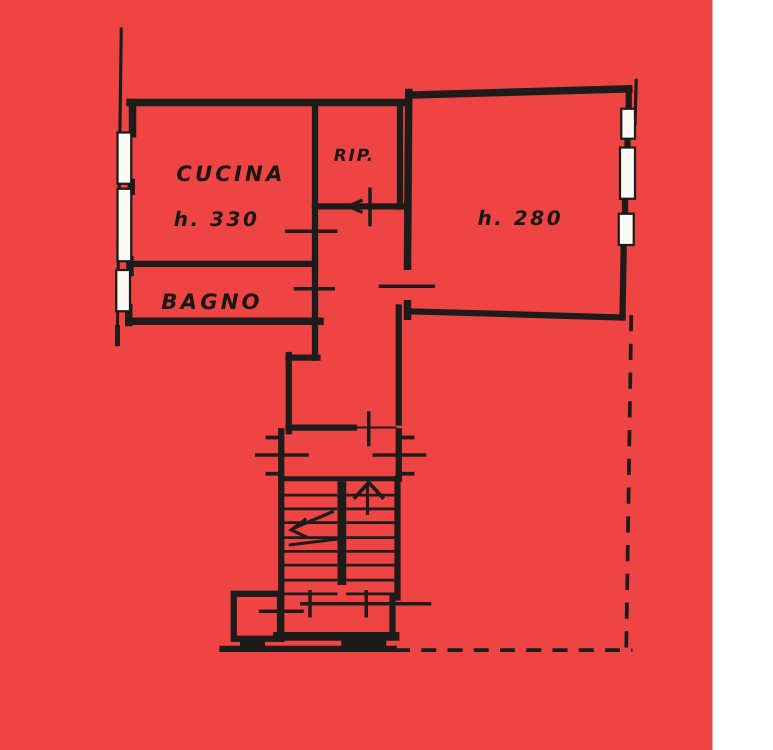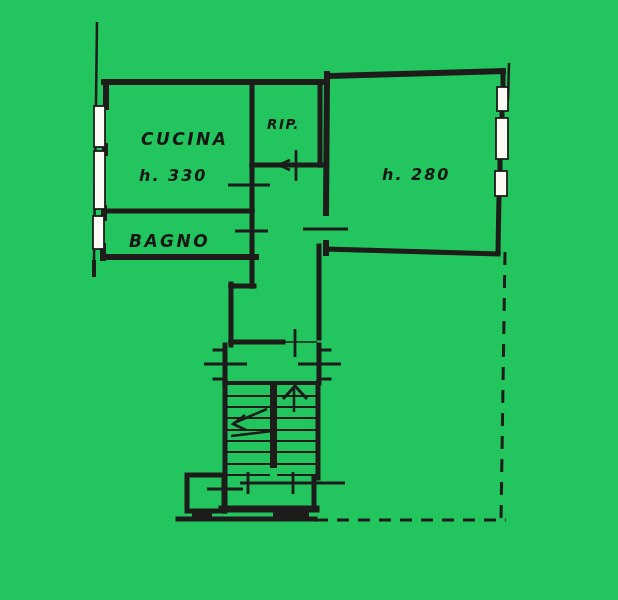--- a/index.html
+++ b/index.html
@@ -1,19 +1,19 @@
 <!DOCTYPE html>
 <html><head>
 <meta charset="utf-8">
 <style>
   html,body{margin:0;padding:0;background:#ffffff;}
   .canvas{
     position:relative;
-    width:618px;height:600px;
-    background:#22c55e;
+    width:570px;height:600px;
+    background:#ef4444;
     overflow:hidden;
   }
   svg{display:block;}
   .w{stroke:#1d1c1a;fill:none;stroke-linecap:square;}
   .thin{stroke:#1d1c1a;fill:none;stroke-linecap:butt;}
   .ink{fill:#1d1c1a;stroke:none;}
   .win{stroke:#1d1c1a;stroke-width:1.8;fill:#fbfaf4;}
   .lbl{
     font-family:"DejaVu Sans", sans-serif;
     font-style:italic;

